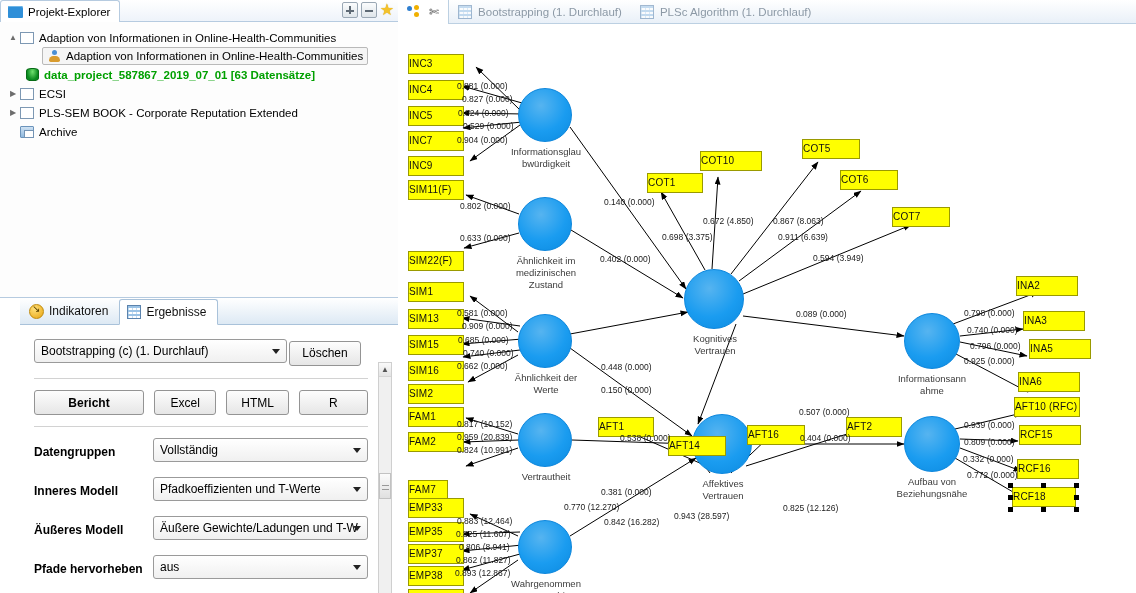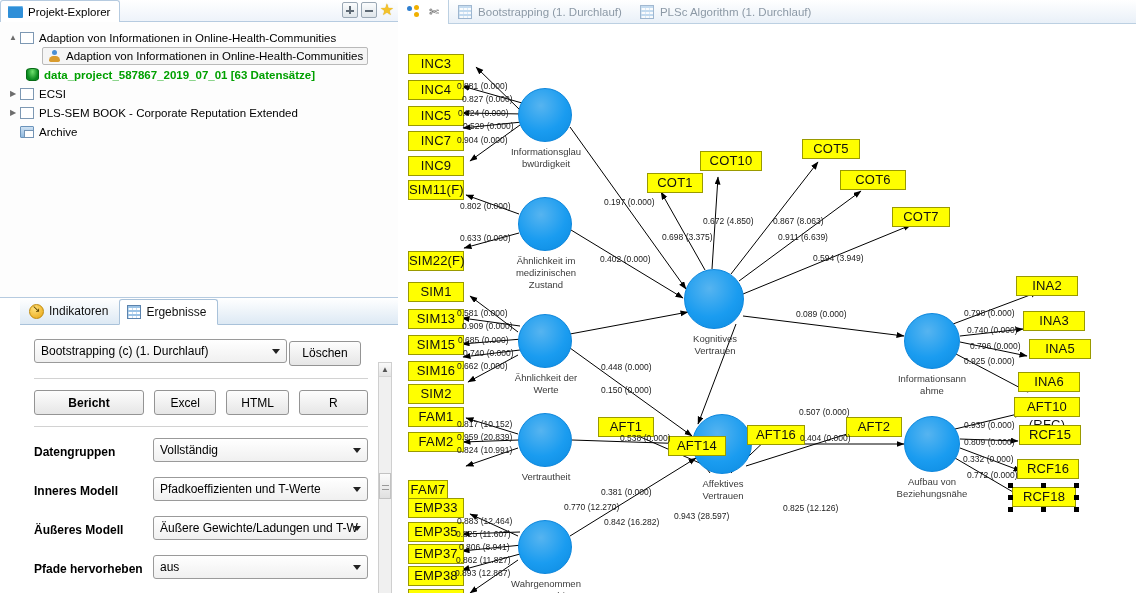--- a/index.html
+++ b/index.html
@@ -201,21 +201,21 @@
   .model-ico i:nth-child(1){ background:#2f7fd0; left:0; top:1px;}
   .model-ico i:nth-child(2){ background:#f0b000; left:7px; top:0px;}
   .model-ico i:nth-child(3){ background:#f0b000; left:7px; top:7px;}
   .close-x { font-size: 12px; color: #3a3a3a; margin-left: 2px; }
 
   #canvas { position: relative; width: 738px; height: 569px; background:#fff; overflow:hidden; }
   #canvas svg { position:absolute; left:0; top:0; }
 
   .ind-box {
     position: absolute; background: #ffff00; border: 1px solid #9a9a00;
-    font-size: 13px; color: #111; text-align: center;
+    font-size: 10px; color: #111; text-align: left;
     line-height: 18px; height: 20px; letter-spacing: .2px;
   }
   .ind-box.selected {
     outline: none;
     box-shadow: 0 0 0 0 #000;
   }
   .handle {
     position: absolute; width: 5px; height: 5px; background: #000;
   }
   .lv-circle {
@@ -488,21 +488,21 @@
       <div class="ind-box" style="left:10px;top:456px;width:40px;">FAM7</div>
       <div class="ind-box" style="left:10px;top:474px;width:56px;">EMP33</div>
       <div class="ind-box" style="left:10px;top:498px;width:56px;">EMP35</div>
       <div class="ind-box" style="left:10px;top:520px;width:56px;">EMP37</div>
       <div class="ind-box" style="left:10px;top:542px;width:56px;">EMP38</div>
       <div class="ind-box" style="left:10px;top:565px;width:56px;">EMP44</div>
 
       <div class="ind-box" style="left:249px;top:149px;width:56px;">COT1</div>
       <div class="ind-box" style="left:302px;top:127px;width:62px;">COT10</div>
       <div class="ind-box" style="left:404px;top:115px;width:58px;">COT5</div>
-      <div class="ind-box" style="left:442px;top:146px;width:66px;">COT6</div>
+      <div class="ind-box" style="left:442px;top:146px;width:58px;">COT6</div>
       <div class="ind-box" style="left:494px;top:183px;width:58px;">COT7</div>
 
       <div class="ind-box" style="left:618px;top:252px;width:62px;">INA2</div>
       <div class="ind-box" style="left:625px;top:287px;width:62px;">INA3</div>
       <div class="ind-box" style="left:631px;top:315px;width:62px;">INA5</div>
       <div class="ind-box" style="left:620px;top:348px;width:62px;">INA6</div>
       <div class="ind-box" style="left:616px;top:373px;width:66px;">AFT10 (RFC)</div>
       <div class="ind-box" style="left:621px;top:401px;width:62px;">RCF15</div>
       <div class="ind-box" style="left:619px;top:435px;width:62px;">RCF16</div>
 
@@ -560,21 +560,21 @@
       <div class="pv" style="left:566px;top:396px;">0.939 (0.000)</div>
       <div class="pv" style="left:566px;top:413px;">0.809 (0.000)</div>
       <div class="pv" style="left:565px;top:430px;">0.332 (0.000)</div>
       <div class="pv" style="left:569px;top:446px;">0.772 (0.000)</div>
 
       <div class="pv" style="left:166px;top:478px;">0.770 (12.270)</div>
       <div class="pv" style="left:206px;top:493px;">0.842 (16.282)</div>
       <div class="pv" style="left:276px;top:487px;">0.943 (28.597)</div>
       <div class="pv" style="left:361px;top:479px;padding-left:24px;">0.825 (12.126)</div>
 
-      <div class="pv" style="left:206px;top:173px;">0.197 (0.000)</div>
+      <div class="pv" style="left:206px;top:173px;">0.140 (0.000)</div>
       <div class="pv" style="left:202px;top:230px;">0.402 (0.000)</div>
       <div class="pv" style="left:203px;top:338px;">0.448 (0.000)</div>
       <div class="pv" style="left:203px;top:361px;">0.150 (0.000)</div>
       <div class="pv" style="left:222px;top:409px;">0.538 (0.000)</div>
       <div class="pv" style="left:203px;top:463px;">0.381 (0.000)</div>
       <div class="pv" style="left:398px;top:285px;">0.089 (0.000)</div>
       <div class="pv" style="left:401px;top:383px;">0.507 (0.000)</div>
       <div class="pv" style="left:402px;top:409px;">0.404 (0.000)</div>
 
     </div>

